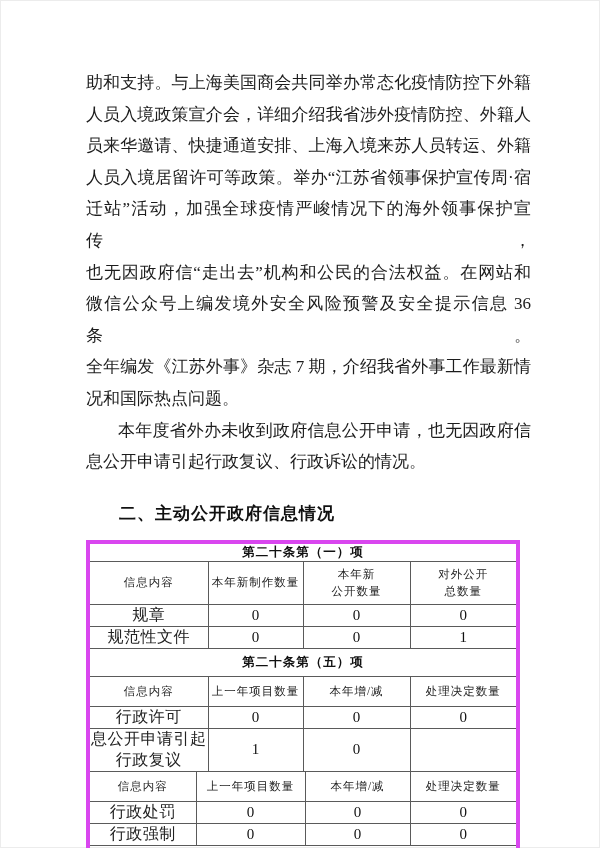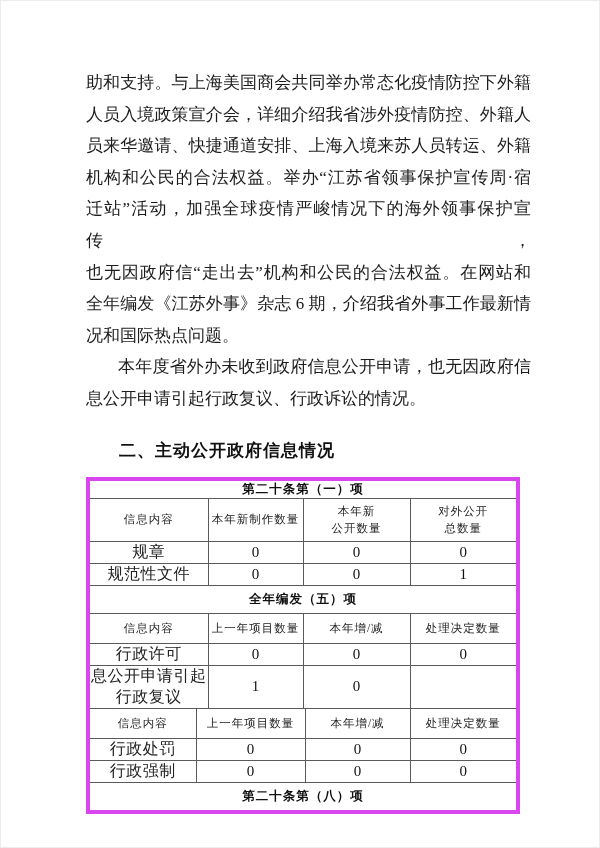--- a/index.html
+++ b/index.html
@@ -93,24 +93,25 @@
 </style>
 </head>
 <body>
 
 <div class="page">
   <div class="content">
 
     <div class="bodyline just">助和支持。与上海美国商会共同举办常态化疫情防控下外籍</div>
     <div class="bodyline just">人员入境政策宣介会，详细介绍我省涉外疫情防控、外籍人</div>
     <div class="bodyline just">员来华邀请、快捷通道安排、上海入境来苏人员转运、外籍</div>
-    <div class="bodyline just">机构和公民的合法权益。举办“江苏省领事保护宣传周·宿</div>
+    <div class="bodyline just">人员入境居留许可等政策。举办“江苏省领事保护宣传周·宿</div>
     <div class="bodyline just">迁站”活动，加强全球疫情严峻情况下的海外领事保护宣传，</div>
     <div class="bodyline just">也无因政府信“走出去”机构和公民的合法权益。在网站和</div>
-    <div class="bodyline just">全年编发《江苏外事》杂志 6 期，介绍我省外事工作最新情</div>
+    <div class="bodyline just">微信公众号上编发境外安全风险预警及安全提示信息 36 条。</div>
+    <div class="bodyline just">全年编发《江苏外事》杂志 7 期，介绍我省外事工作最新情</div>
     <div class="bodyline">况和国际热点问题。</div>
     <div class="bodyline just indent">本年度省外办未收到政府信息公开申请，也无因政府信</div>
     <div class="bodyline">息公开申请引起行政复议、行政诉讼的情况。</div>
 
     <div class="heading">二、主动公开政府信息情况</div>
 
     <table class="disclosure">
       <colgroup>
         <col style="width:108px">
         <col style="width:12px">
@@ -147,21 +148,21 @@
         <td class="num">0</td>
       </tr>
       <tr class="d1">
         <td class="lbl" colspan="2">规范性文件</td>
         <td class="num">0</td>
         <td class="num" colspan="2">0</td>
         <td class="num">1</td>
       </tr>
 
       <tr class="t">
-        <td class="sec" colspan="6">全年编发（五）项</td>
+        <td class="sec" colspan="6">第二十条第（五）项</td>
       </tr>
       <tr class="h">
         <td class="ch" colspan="2">
           <div>信息内容</div>
         </td>
         <td class="ch">
           <div>上一年项目数量</div>
         </td>
         <td class="ch" colspan="2">
           <div>本年增/减</div>

